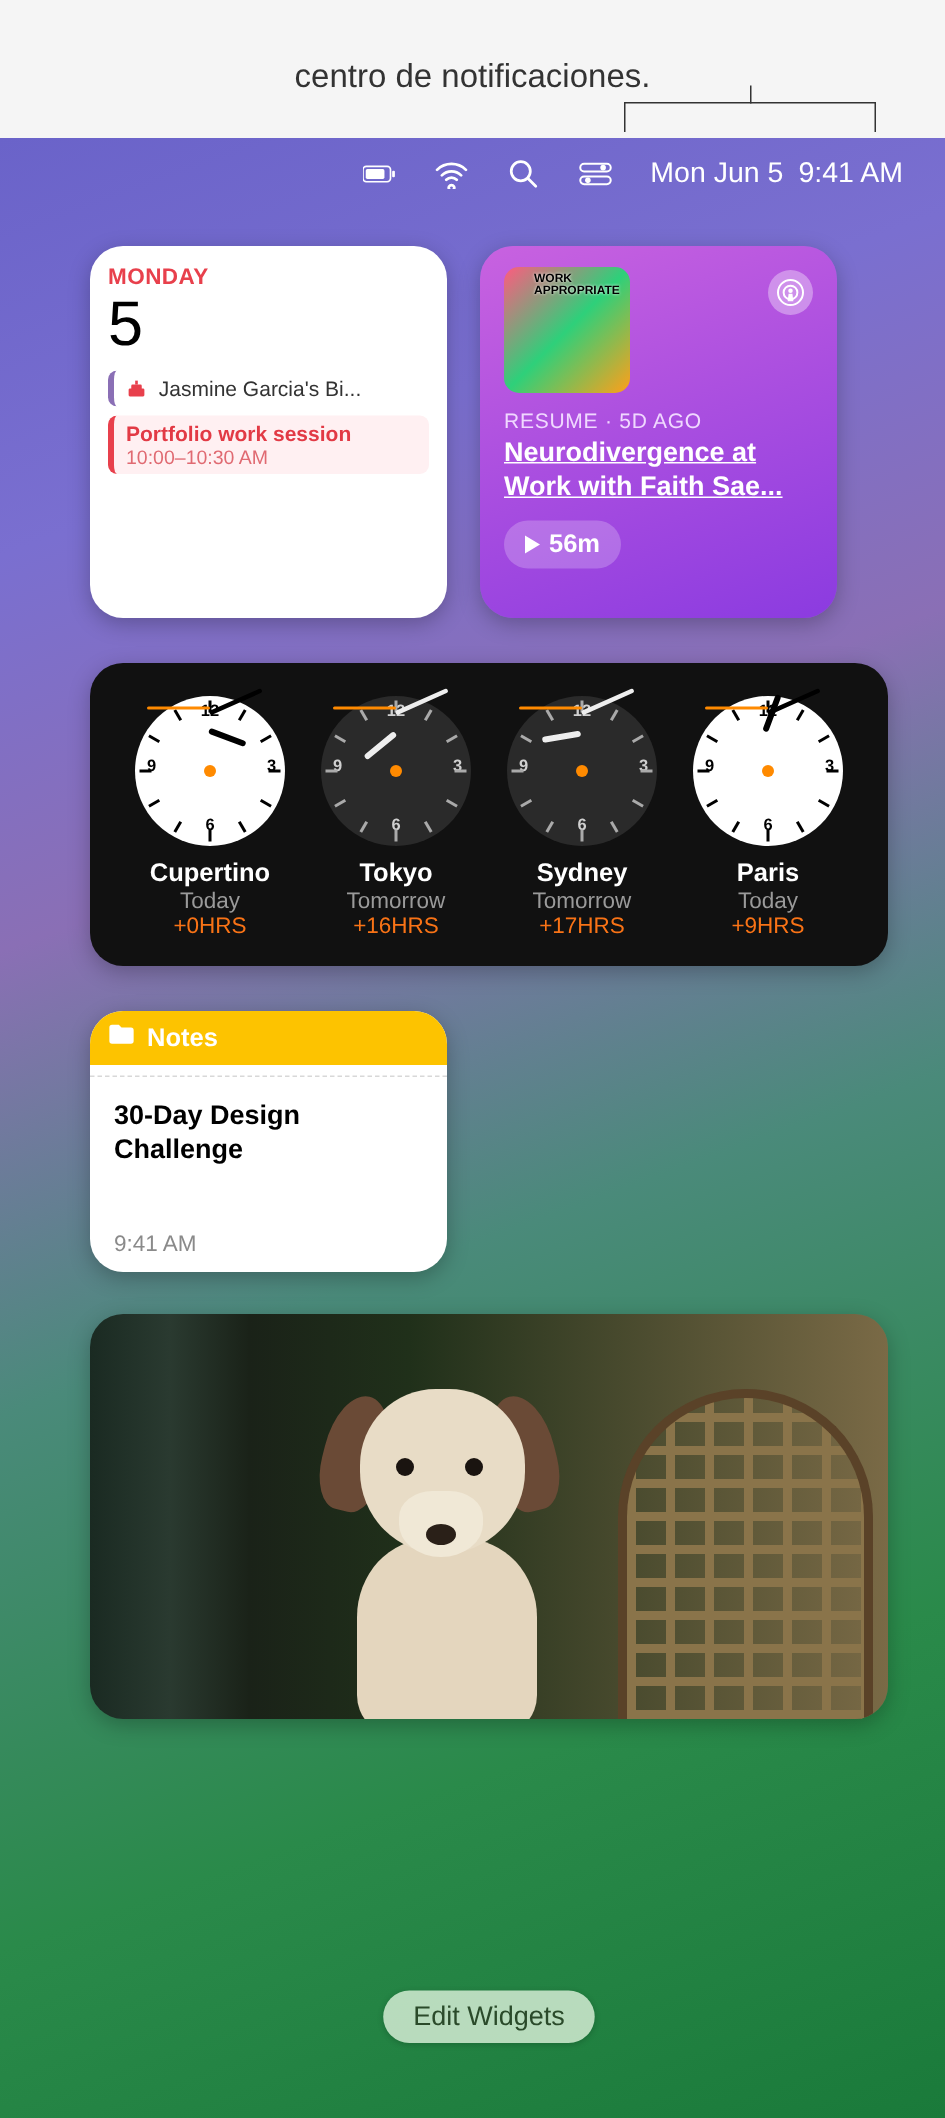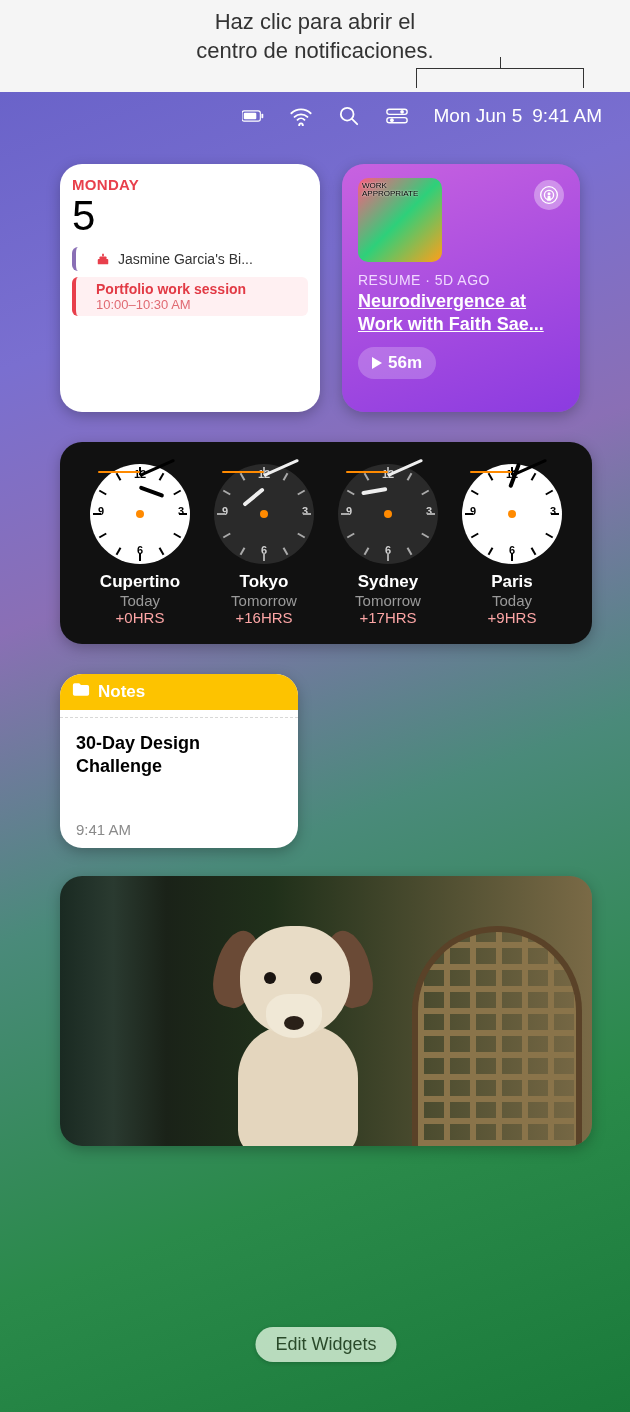--- a/index.html
+++ b/index.html
@@ -69,32 +69,32 @@
     bottom: 20px;
   }
   .row { display:flex; gap:22px; }
   .widget {
     border-radius: 22px;
     box-shadow: 0 4px 14px rgba(0,0,0,0.25);
     overflow: hidden;
   }
   
   .cal {
-    width: 260px;
+    width: 238px;
     height: 248px;
     background: #fff;
     padding: 12px 12px 10px;
   }
   .cal-day { color:#e8404c; font-weight:600; font-size:15px; letter-spacing:0.3px; }
   .cal-num { font-size:42px; font-weight:400; line-height:1; margin:2px 0 10px; }
   .cal-ev {
     background:#fff0f2;
     border-left:4px solid #e8404c;
     border-radius:6px;
-    padding:4px 20px;
+    padding:4px 8px;
     margin-bottom:6px;
   }
   .cal-ev.first { background:transparent; border-left:4px solid #8a6fb5; }
   .cal-ev .t1 { color:#e23a45; font-weight:600; font-size:14px; white-space:nowrap; overflow:hidden; text-overflow:ellipsis; }
   .cal-ev.first .t1 { color:#333; font-weight:500; }
   .cal-ev .t2 { color:#e06a72; font-size:13px; }
   .bd-icon { display:inline-block; width:14px; height:14px; vertical-align:-2px; margin-right:4px; }
   
   .pod {
     width: 238px;
@@ -103,22 +103,22 @@
     padding: 14px 16px;
     color:#fff;
     position:relative;
   }
   .pod-art {
     width:84px; height:84px; border-radius:10px;
     background: linear-gradient(135deg,#ff5b7f,#2ed07a 50%,#ff9f1a);
     position:relative; overflow:hidden;
   }
   .pod-art span {
-    position:absolute; top:4px; left:4px;
-    font-size:8px; font-weight:400; color:#000; line-height:1;
+    position:absolute; top:4px; left:20px;
+    font-size:8px; font-weight:700; color:#000; line-height:1;
     text-shadow:0 0 2px #fff;
   }
   .pod-badge {
     position:absolute; top:16px; right:16px;
     width:30px; height:30px; border-radius:50%;
     background:rgba(255,255,255,0.35);
     display:flex; align-items:center; justify-content:center;
   }
   .pod-meta { font-size:14px; font-weight:400; letter-spacing:0.5px; color:#f0d8ff; margin-top:10px; }
   .pod-title { font-size:18px; font-weight:600; line-height:1.25; margin-top:2px;text-decoration:underline; }
@@ -162,21 +162,21 @@
   }
   .clockface.dark .num { color:#d0d0d0; }
   .hand { position:absolute; left:49px; bottom:50px; transform-origin:1px 0; background:#000; border-radius:2px; }
   .hand.h { width:4px; height:26px; left:48px; }
   .hand.m { width:3px; height:38px; }
   .hand.s { width:1.5px; height:42px; background:#ff8a00; }
   .clockface.dark .hand.h, .clockface.dark .hand.m { background:#eee; }
   .pin { position:absolute; left:46px; top:46px; width:8px; height:8px; border-radius:50%; background:#ff8a00; }
   .wc-city { font-weight:600; font-size:17px; }
   .wc-day { color:#9a9a9a; font-size:15px; }
-  .wc-off { color:#fca5a5; font-size:15px; }
+  .wc-off { color:#f97316; font-size:15px; }
   
   .notes {
     width:238px;
     background:#fff;
     margin-top:30px;
   }
   .notes-head {
     background:#fdc300;
     color:#fff;
     font-weight:600;
@@ -246,21 +246,21 @@
     padding:7px 20px;
     border-radius:20px;
     cursor:pointer;
     box-shadow:0 1px 4px rgba(0,0,0,0.2);
   }
 </style>
 </head>
 <body>
 
 <div class="annotation">
-  <span>Haz clic para abrir el</span><br>
+  <br>
   <span>centro de notificaciones.</span>
 </div>
 <div class="bracket"></div>
 
 <div class="screen">
 
   <div class="menubar">
     <span class="icon">
       <svg viewBox="0 0 30 16" width="30" height="16">
           <rect x="0" y="1" width="25" height="14" rx="3" fill="none" stroke="#fff" stroke-width="1.5"></rect>

